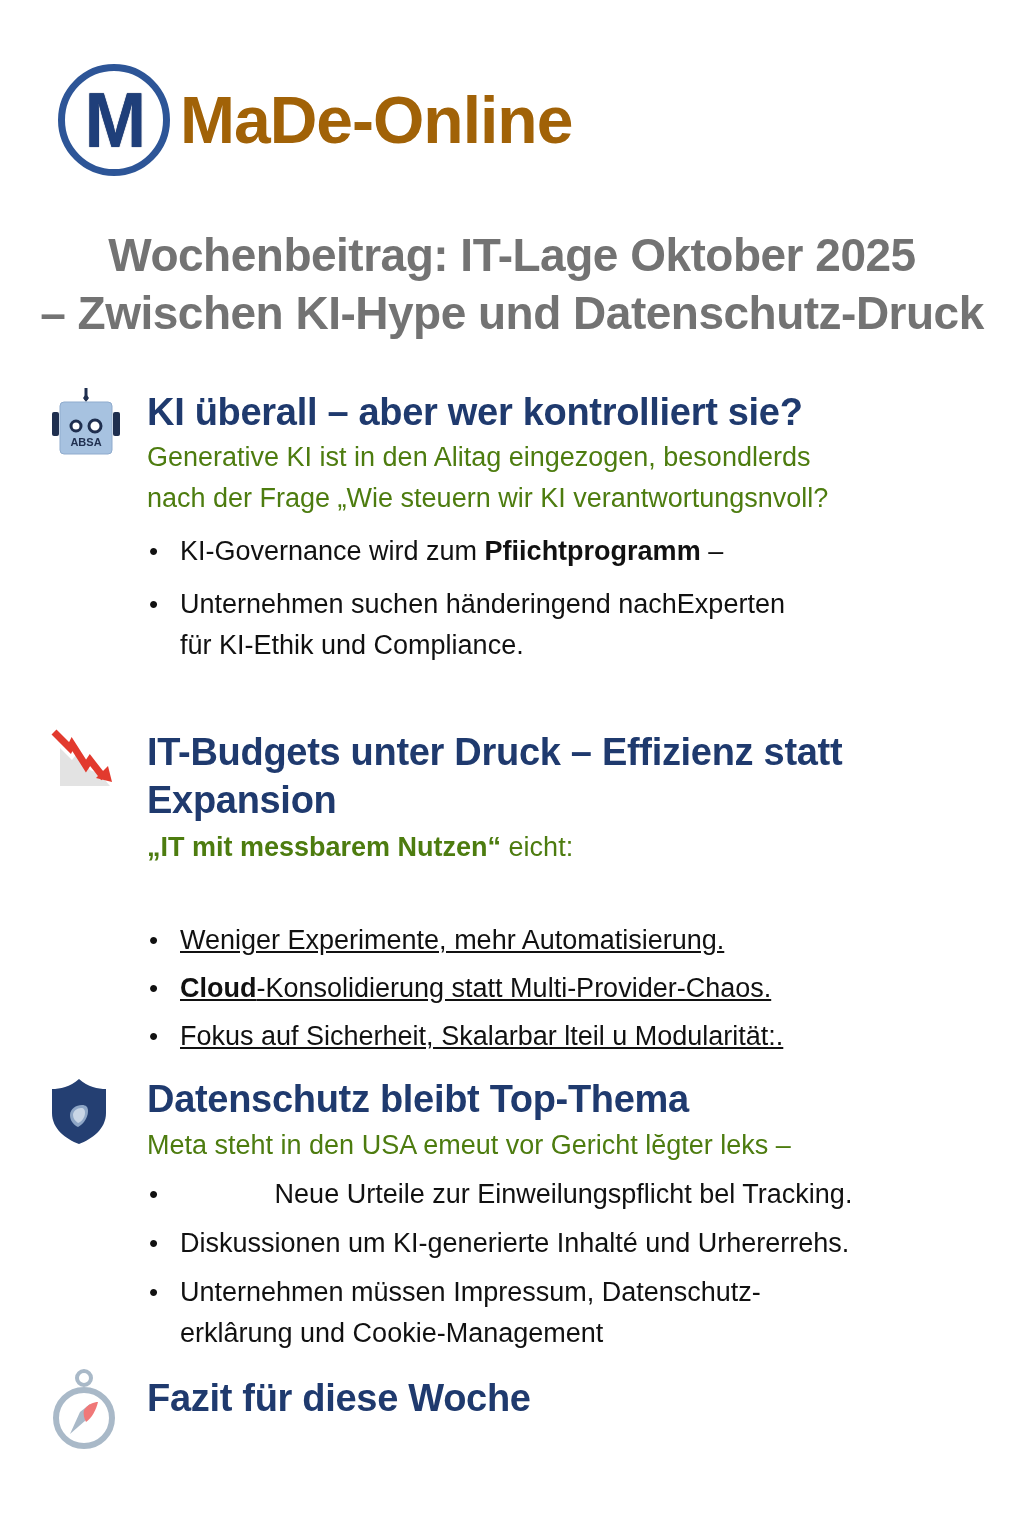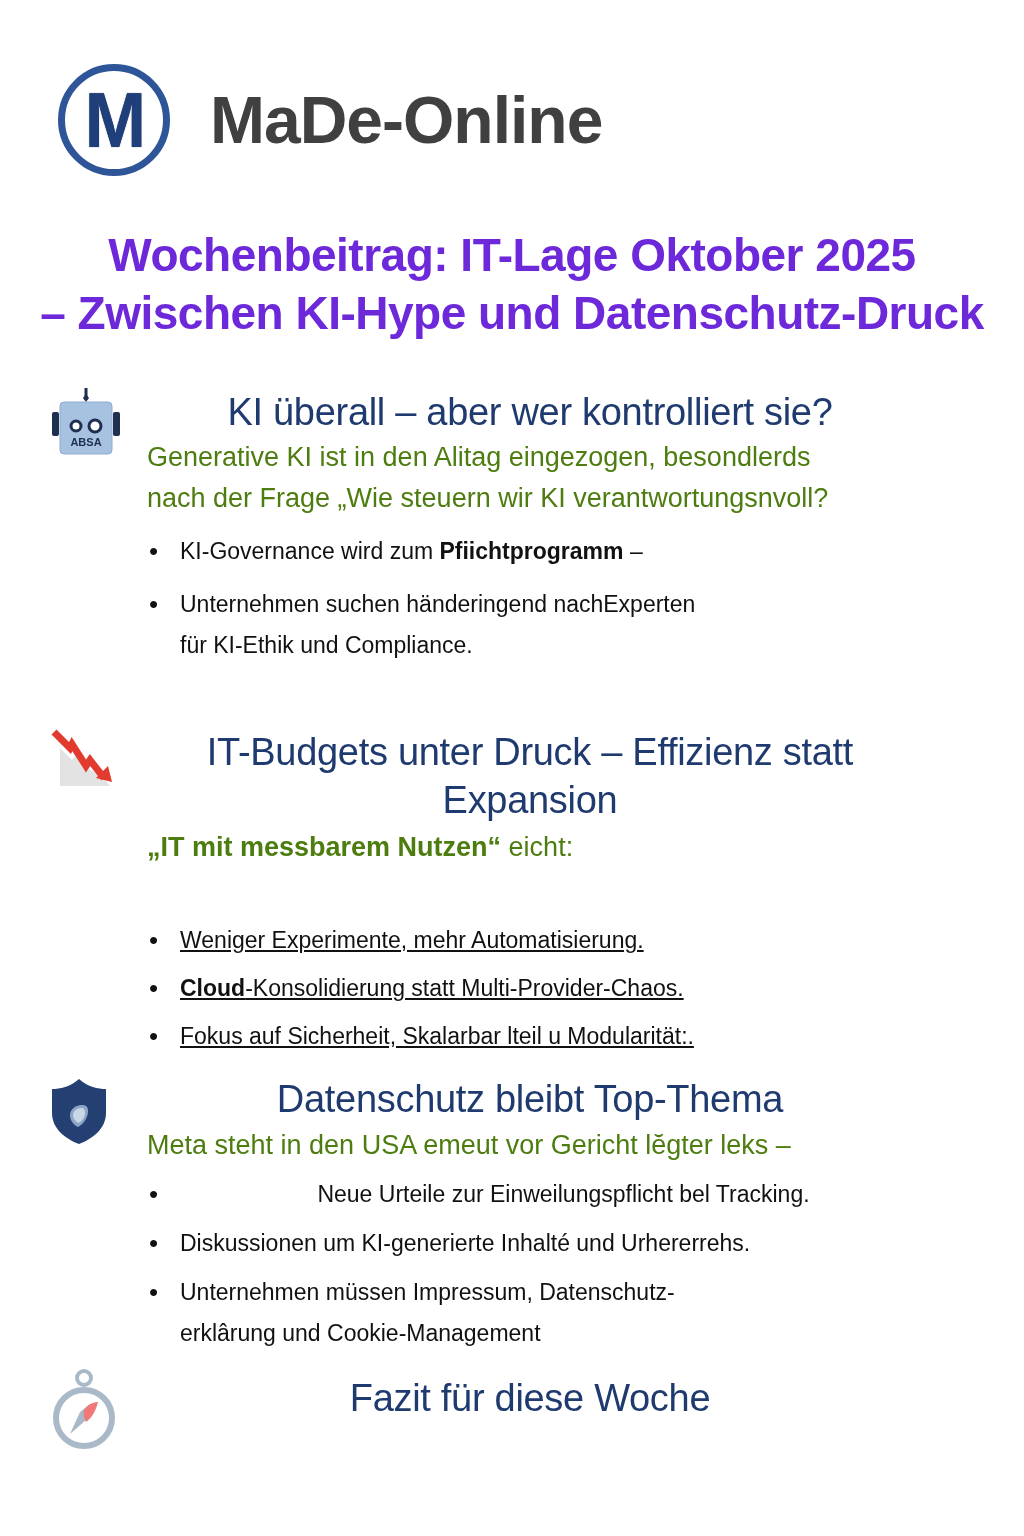--- a/index.html
+++ b/index.html
@@ -11,35 +11,35 @@
   .logo-mark {
     width: 112px; height: 112px; border-radius: 50%; border: 7px solid #2d5597;
     box-sizing: border-box; display: flex; align-items: center; justify-content: center;
     background: #ffffff;
   }
   .logo-mark span {
     font-family: "Liberation Sans", sans-serif; font-weight: bold; font-size: 78px;
     color: #1f3f7a; line-height: 1; transform: scaleX(0.95); letter-spacing: -2px;
     text-shadow: 0 0 1px #0f2550;
   }
-  .logo-text { margin-left: 40px; font-size: 66px; font-weight: bold; color: #404040; letter-spacing: -1px; }
+  .logo-text { margin-left: 10px; font-size: 66px; font-weight: bold; color: #a16207; letter-spacing: -1px; }
   .title {
     position: absolute; left: 0; top: 226px; width: 1024px; text-align: center;
-    font-size: 46px; font-weight: bold; line-height: 58px; color: #6d28d9; letter-spacing: -0.5px;
+    font-size: 46px; font-weight: bold; line-height: 58px; color: #737373; letter-spacing: -0.5px;
   }
   .section { position: absolute; left: 0; width: 1024px; }
   .sec-icon { position: absolute; left: 48px; }
   .sec-heading {
-    position: absolute; left: 130px; font-size: 38px; font-weight: normal; color: #1f3a6e;
-    line-height: 48px; width: 800px; letter-spacing: -0.3px; text-align: center;
+    position: absolute; left: 147px; font-size: 38px; font-weight: bold; color: #1f3a6e;
+    line-height: 48px; width: 800px; letter-spacing: -0.3px;
   }
   .para { position: absolute; left: 147px; font-size: 27px; line-height: 41px; color: #4d7c0f; width: 820px; }
   .para b { font-weight: bold; }
   .bullets { position: absolute; left: 147px; margin: 0; padding: 0; list-style: none; width: 800px; }
-  .bullets li { position: relative; padding-left: 33px; font-size: 23px; line-height: 41px; color: #111; }
+  .bullets li { position: relative; padding-left: 33px; font-size: 27px; line-height: 41px; color: #111; }
   .bullets li::before { content: "\2022"; position: absolute; left: 2px; top: 0; font-size: 26px; }
   .bullets li b { font-weight: bold; }
 </style>
 </head>
 <body>
 
 <div class="logo">
   <div class="logo-mark">
     <span>M</span>
   </div>

